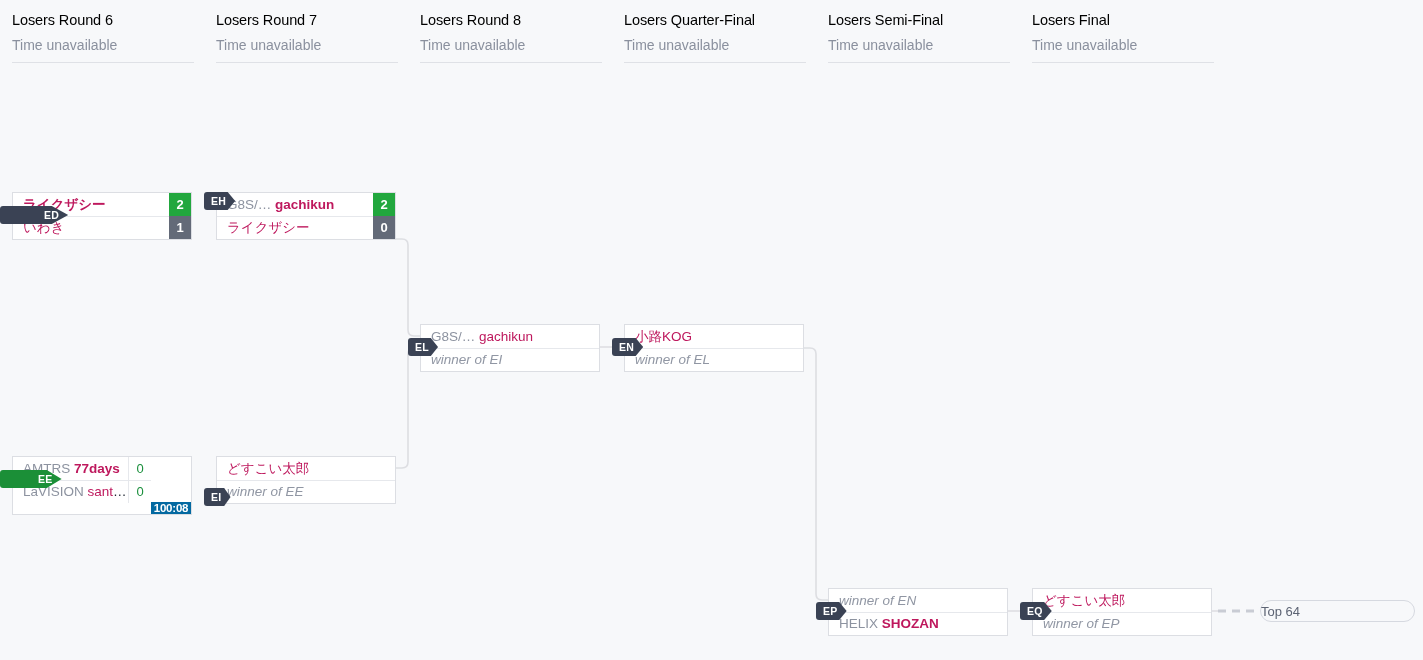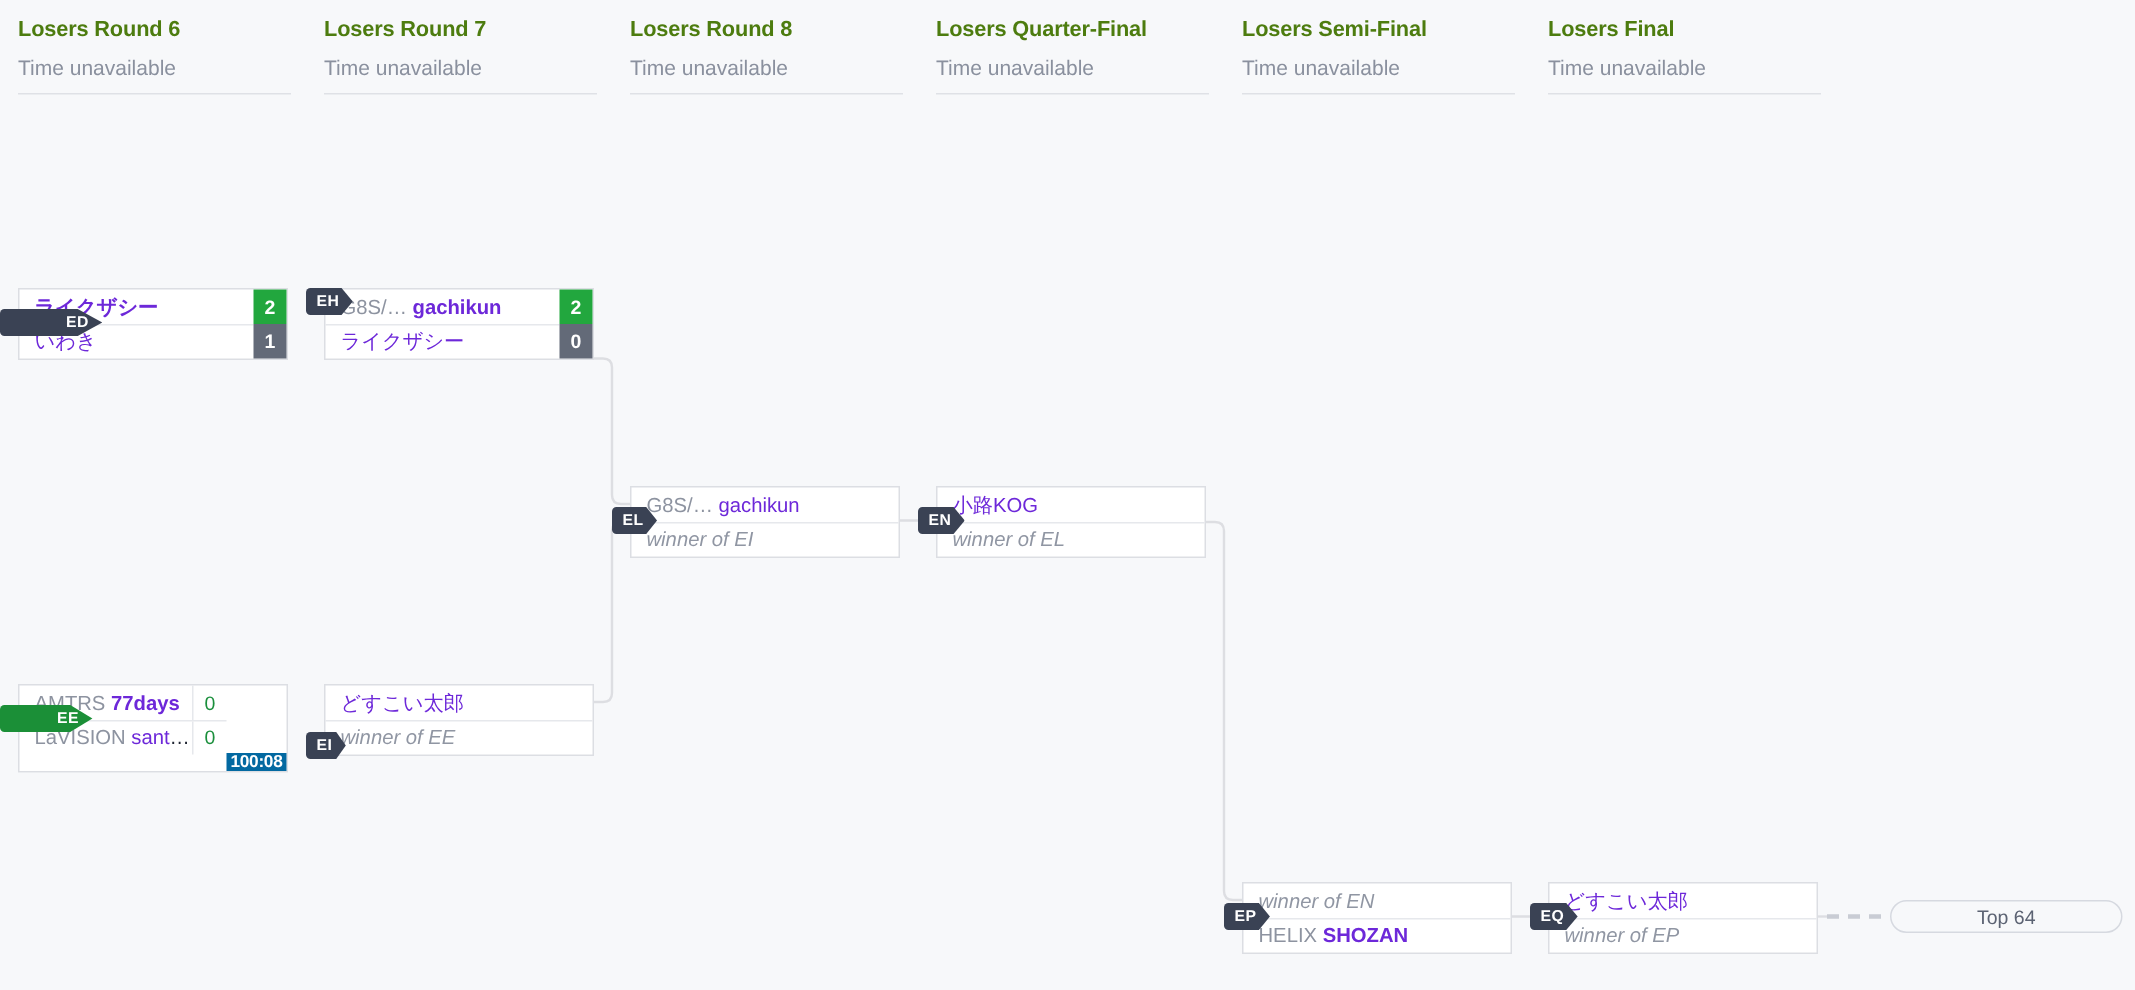--- a/index.html
+++ b/index.html
@@ -25,22 +25,22 @@
   }
 
   
   .round-head {
     position: absolute;
     top: 12px;
     width: 182px;
   }
   .round-title {
     font-size: 14.5px;
-    font-weight: bold;
-    color: #4d7c0f;
+    font-weight: normal;
+    color: #000000;
     letter-spacing: -0.1px;
     line-height: 17px;
     white-space: nowrap;
   }
   .round-time {
     margin-top: 8px;
     font-size: 14px;
     color: #8a909e;
     line-height: 16px;
     white-space: nowrap;
@@ -91,21 +91,21 @@
     line-height: 16px;
     white-space: nowrap;
     overflow: hidden;
     text-overflow: ellipsis;
     min-width: 0;
   }
   .prefix {
     color: #8d93a0;
     font-weight: normal;
   }
-  .nm { color: #6d28d9; }
+  .nm { color: #be185d; }
   .nm.bold { font-weight: bold; }
   .placeholder {
     color: #9096a3;
     font-style: italic;
   }
 
   
   .inline-score {
     width: 22px;
     flex: 0 0 22px;
@@ -179,21 +179,20 @@
   .pill {
     position: absolute;
     height: 22px;
     border: 1px solid #d6d9e0;
     border-radius: 11px;
     background: #f7f8fa;
     color: #5c6373;
     font-size: 13px;
     display: flex;
     align-items: center;
-    justify-content: center;
     box-sizing: border-box;
   }
 </style>
 </head>
 <body>
 
 <div id="bracket">
 
   <svg class="wires" viewBox="0 0 1423 660" xmlns="http://www.w3.org/2000/svg">
     <g fill="none" stroke="#dddee2" stroke-width="1.6">

